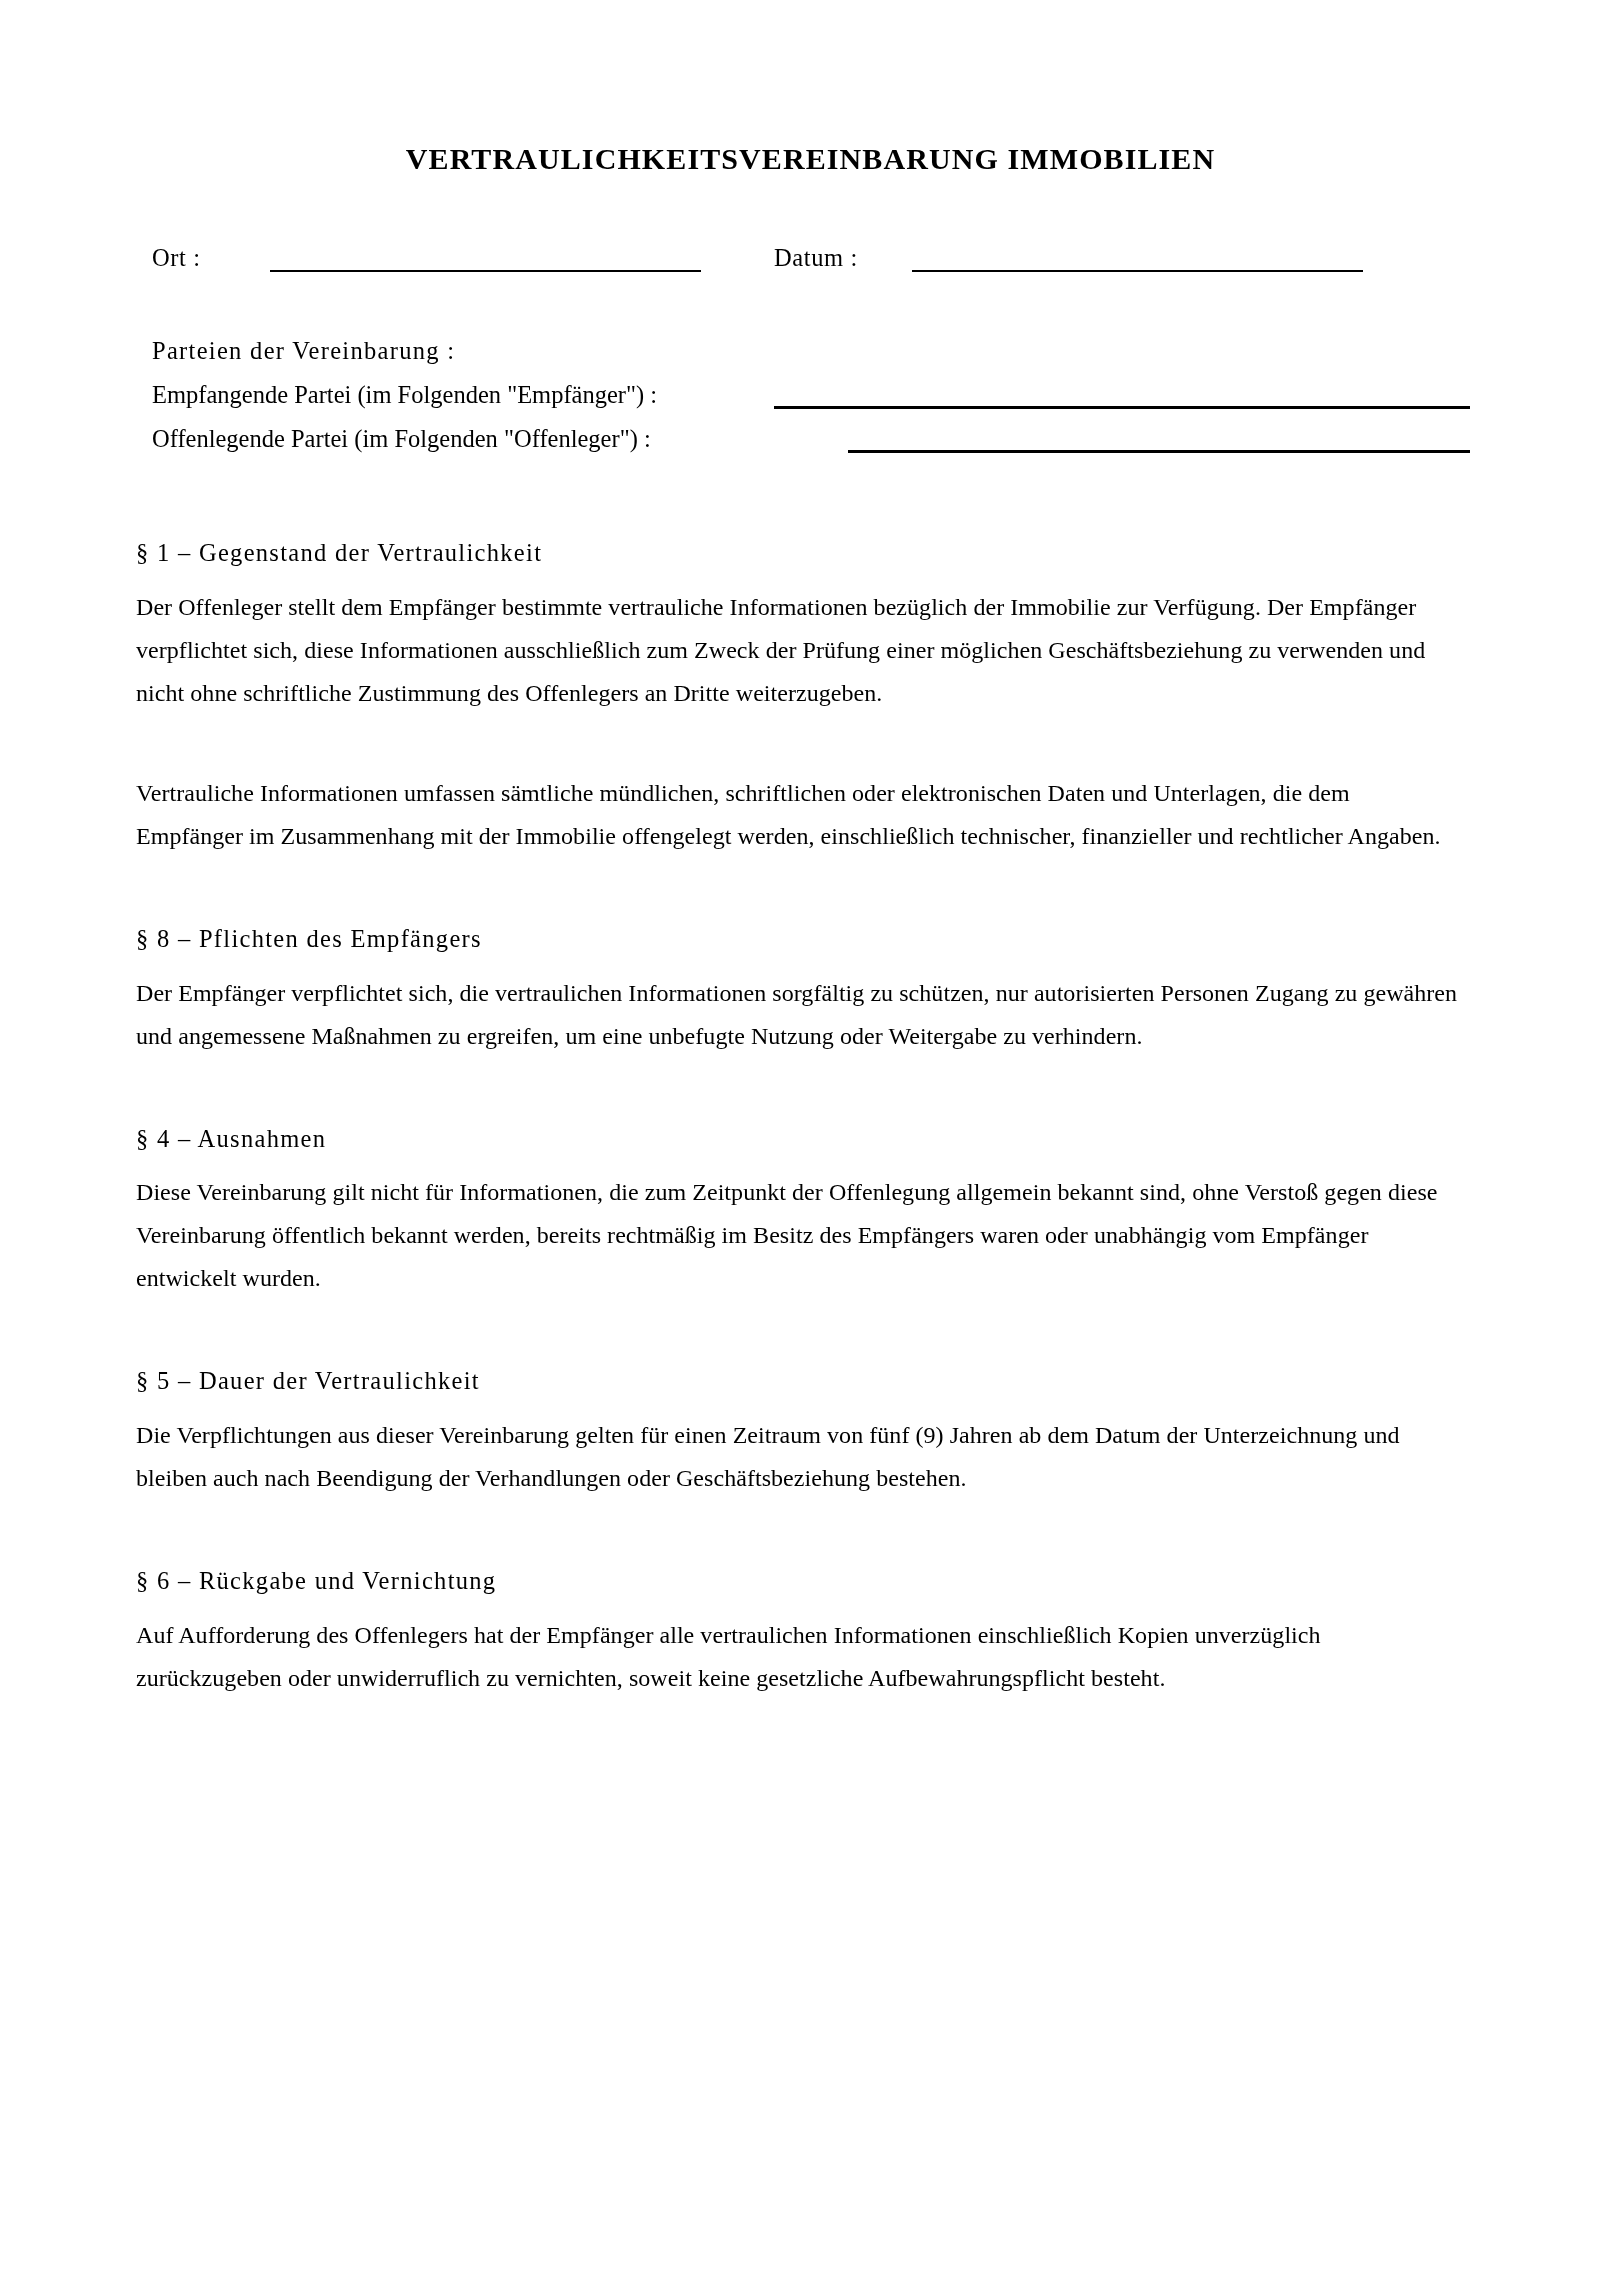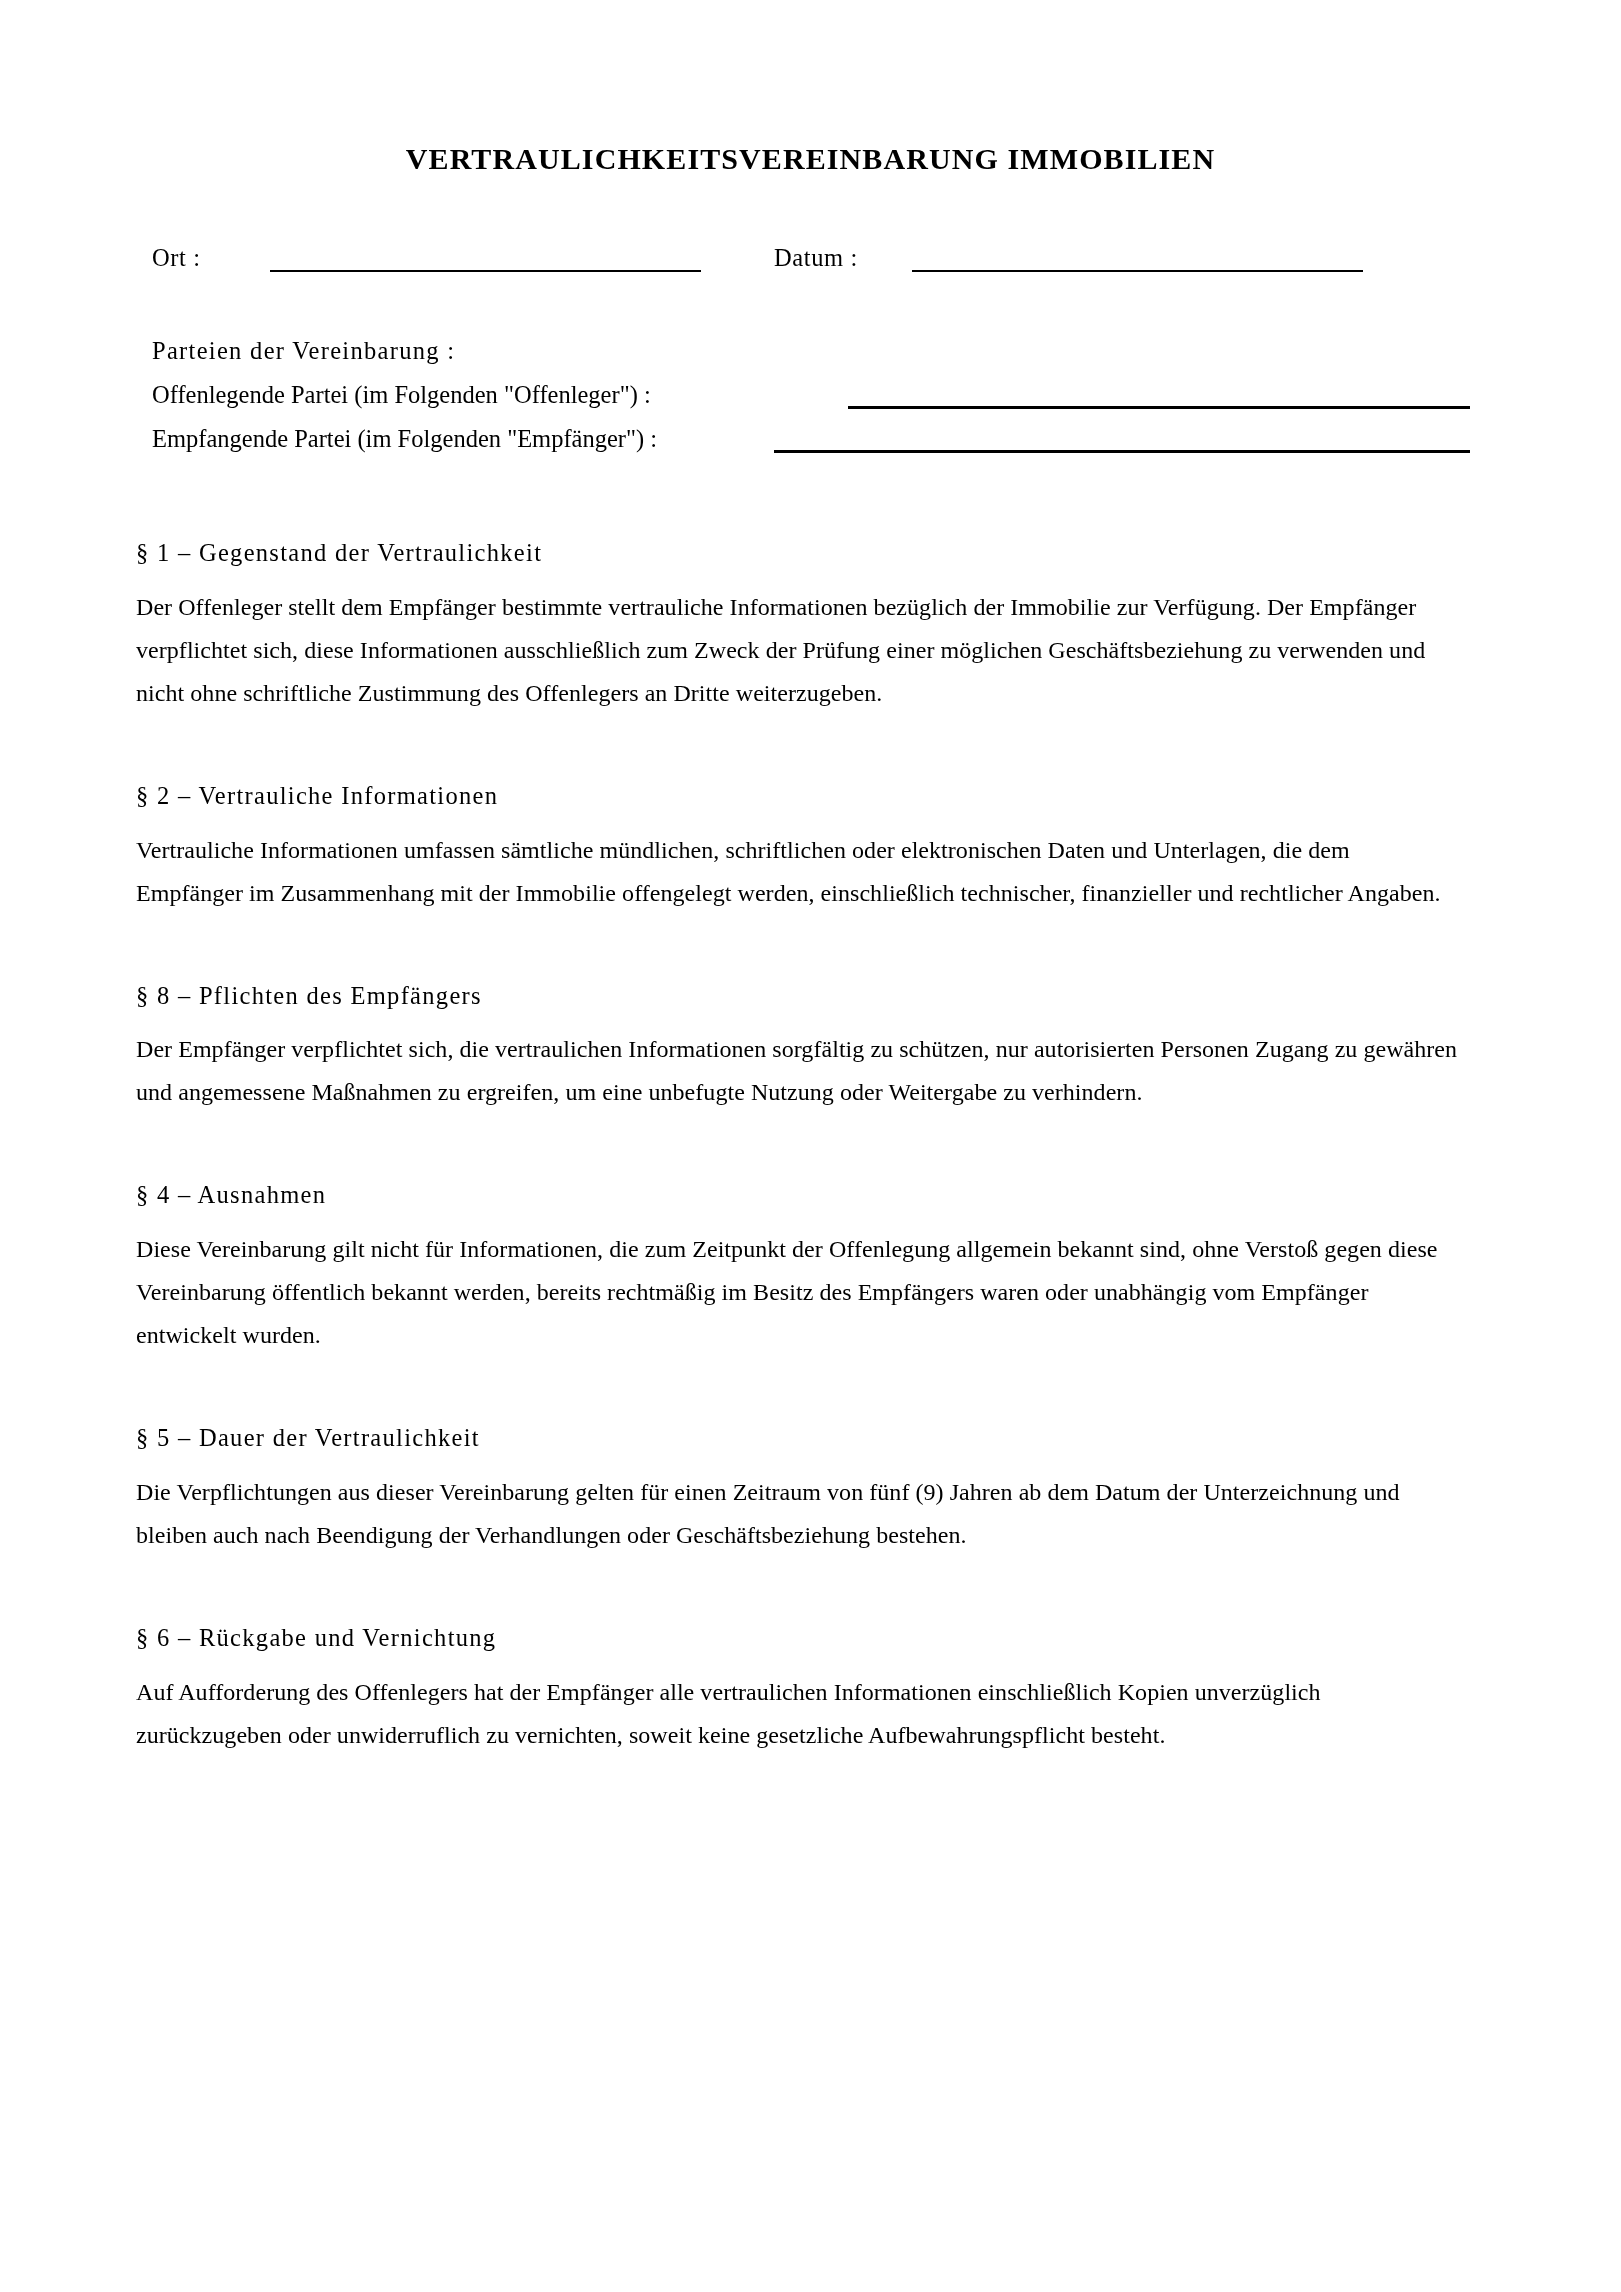--- a/index.html
+++ b/index.html
@@ -157,42 +157,41 @@
     </div>
     <div class="rule rule-datum"></div>
 
   </div>
 
   <div class="parties">
 
     <div class="parties-heading">Parteien der Vereinbarung :</div>
 
     <div class="party-line">
+      <span>Empfangende Partei (im Folgenden "Empfänger") :</span>
+      <span class="rule rule-empfaenger"></span>
+    </div>
+
+    <div class="party-line">
       <span>Offenlegende Partei (im Folgenden "Offenleger") :</span>
       <span class="rule rule-offenleger"></span>
     </div>
 
-    <div class="party-line">
-      <span>Empfangende Partei (im Folgenden "Empfänger") :</span>
-      <span class="rule rule-empfaenger"></span>
-    </div>
-
   </div>
 
   <div class="sections">
 
     <div class="section">
       <div class="section-heading">§ 1 – Gegenstand der Vertraulichkeit</div>
       <div class="section-body">
         <p>Der Offenleger stellt dem Empfänger bestimmte vertrauliche Informationen bezüglich der Immobilie zur Verfügung. Der Empfänger verpflichtet sich, diese Informationen ausschließlich zum Zweck der Prüfung einer möglichen Geschäftsbeziehung zu verwenden und nicht ohne schriftliche Zustimmung des Offenlegers an Dritte weiterzugeben.</p>
       </div>
     </div>
 
     <div class="section">
-      <div class="section-heading">§ 2 – Vertrauliche Informationen</div>
       <div class="section-body">
         <p>Vertrauliche Informationen umfassen sämtliche mündlichen, schriftlichen oder elektronischen Daten und Unterlagen, die dem Empfänger im Zusammenhang mit der Immobilie offengelegt werden, einschließlich technischer, finanzieller und rechtlicher Angaben.</p>
       </div>
     </div>
 
     <div class="section">
       <div class="section-heading">§ 8 – Pflichten des Empfängers</div>
       <div class="section-body">
         <p>Der Empfänger verpflichtet sich, die vertraulichen Informationen sorgfältig zu schützen, nur autorisierten Personen Zugang zu gewähren und angemessene Maßnahmen zu ergreifen, um eine unbefugte Nutzung oder Weitergabe zu verhindern.</p>
       </div>

